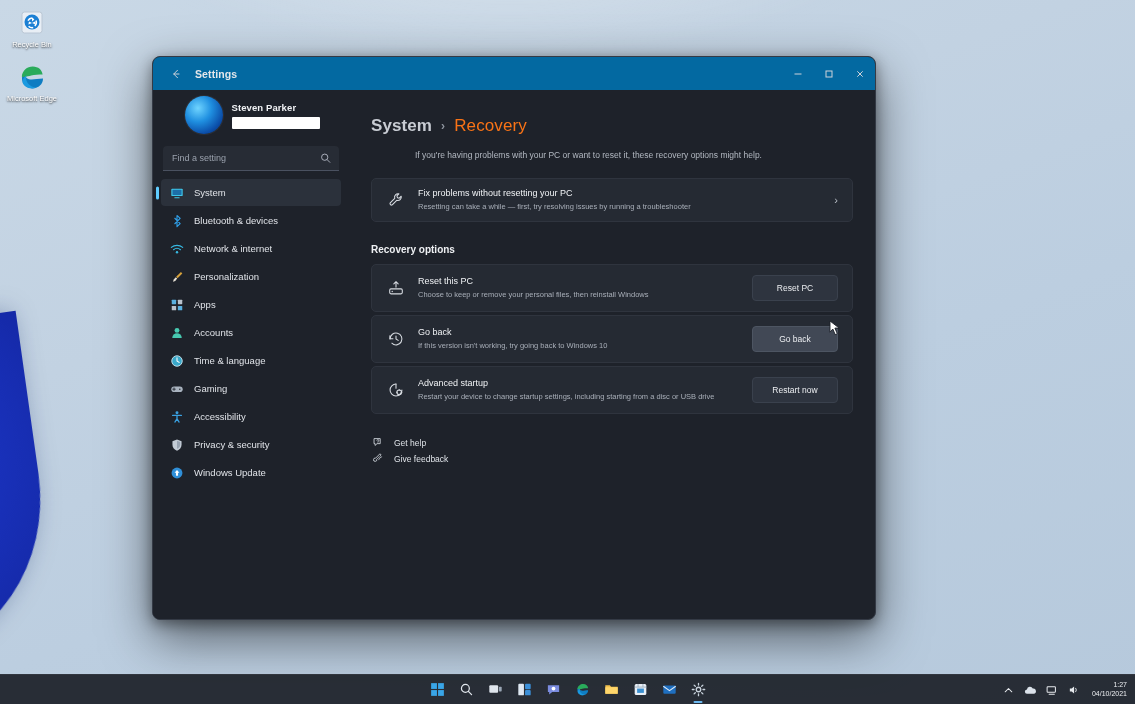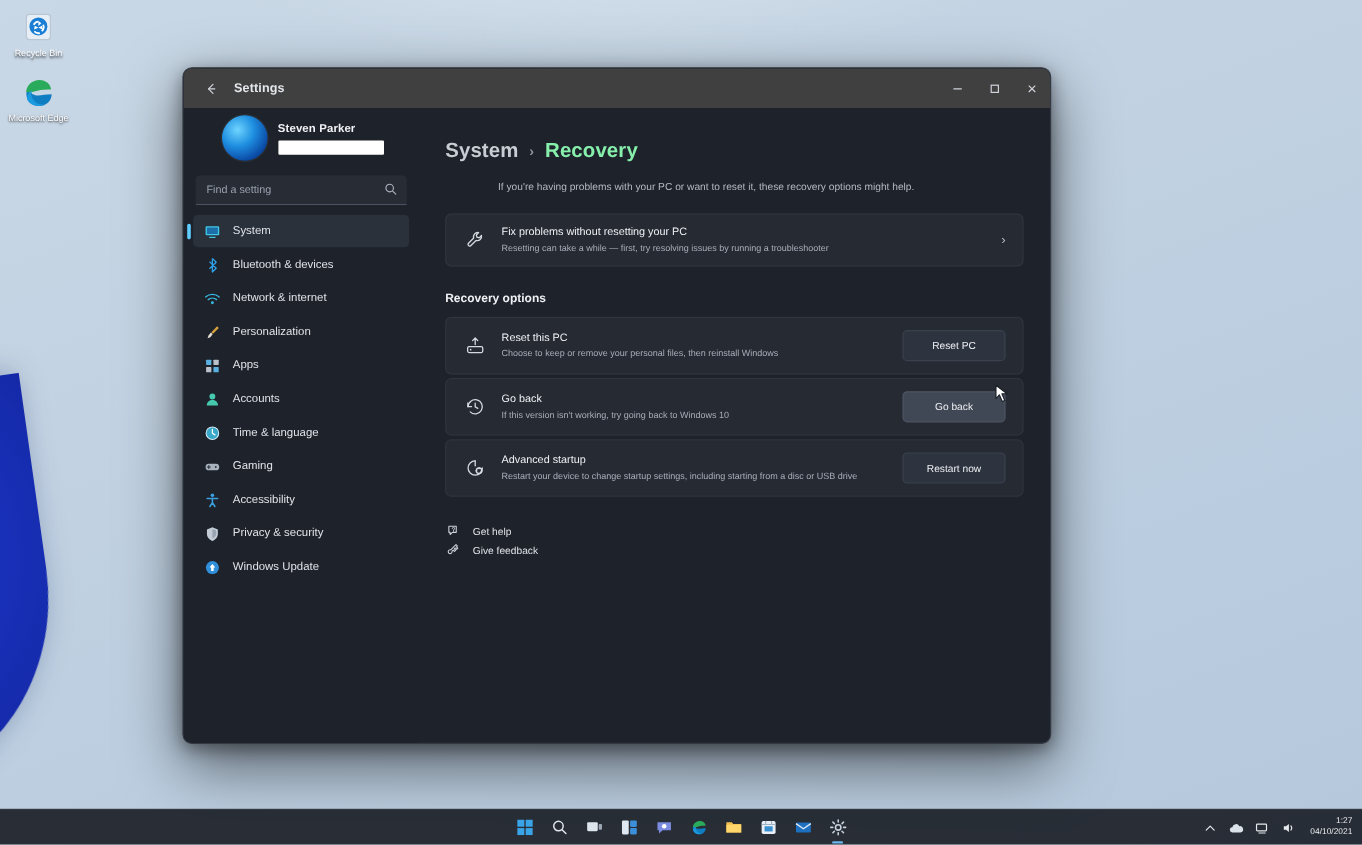--- a/index.html
+++ b/index.html
@@ -61,21 +61,21 @@
     display: flex; flex-direction: column;
     overflow: hidden;
     color: #e8eaed;
   }
 
   
   #titlebar {
     height: 33px; flex: 0 0 33px;
     display: flex; align-items: center;
     padding-left: 10px;
-    background: #404040;
+    background: #0369a1;
     position: relative;
   }
   #back-button {
     width: 26px; height: 24px;
     display: flex; align-items: center; justify-content: center;
     border-radius: 4px; color: #cfd3da; font-size: 13px;
   }
   #window-title {
     font-size: 10.5px; color: #e3e6ea; margin-left: 6px; font-weight: 600;
     letter-spacing: .1px;
@@ -153,21 +153,21 @@
     flex: 1; min-width: 0;
     padding: 26px 22px 10px 22px;
     overflow: hidden;
   }
   #breadcrumb {
     font-size: 17px; font-weight: 600; letter-spacing: .1px;
     display: flex; align-items: center; gap: 9px; margin-bottom: 14px;
   }
   #crumb-system { color: #c8ccd3; font-weight: 600; }
   #crumb-sep { color: #8d939d; font-size: 12px; }
-  #crumb-current { color: #86efac; font-weight: 700; }
+  #crumb-current { color: #f97316; font-weight: 400; }
   #page-desc {
     font-size: 8.5px; color: #b3b9c2; margin-bottom: 16px; line-height: 1.4; padding-left: 44px;
   }
 
   .card {
     background: #252a33;
     border: 1px solid #2f343e;
     border-radius: 5px;
     display: flex; align-items: center;
     padding: 0 14px;

